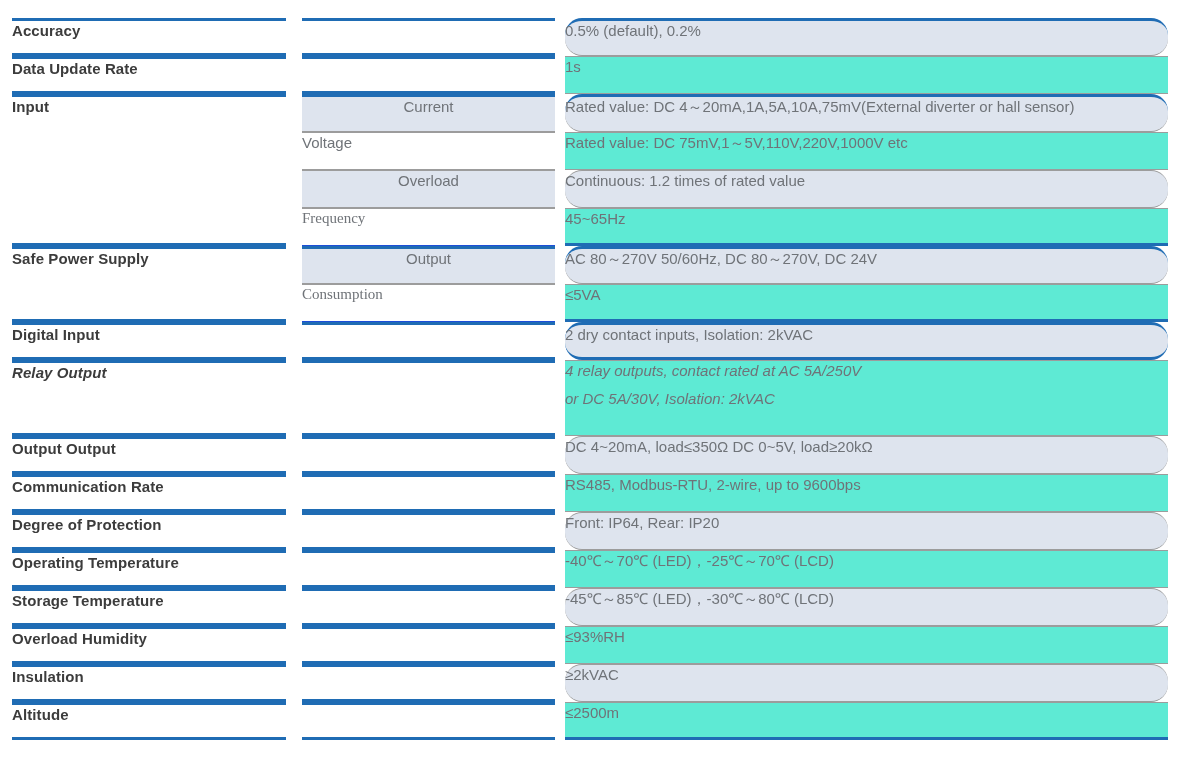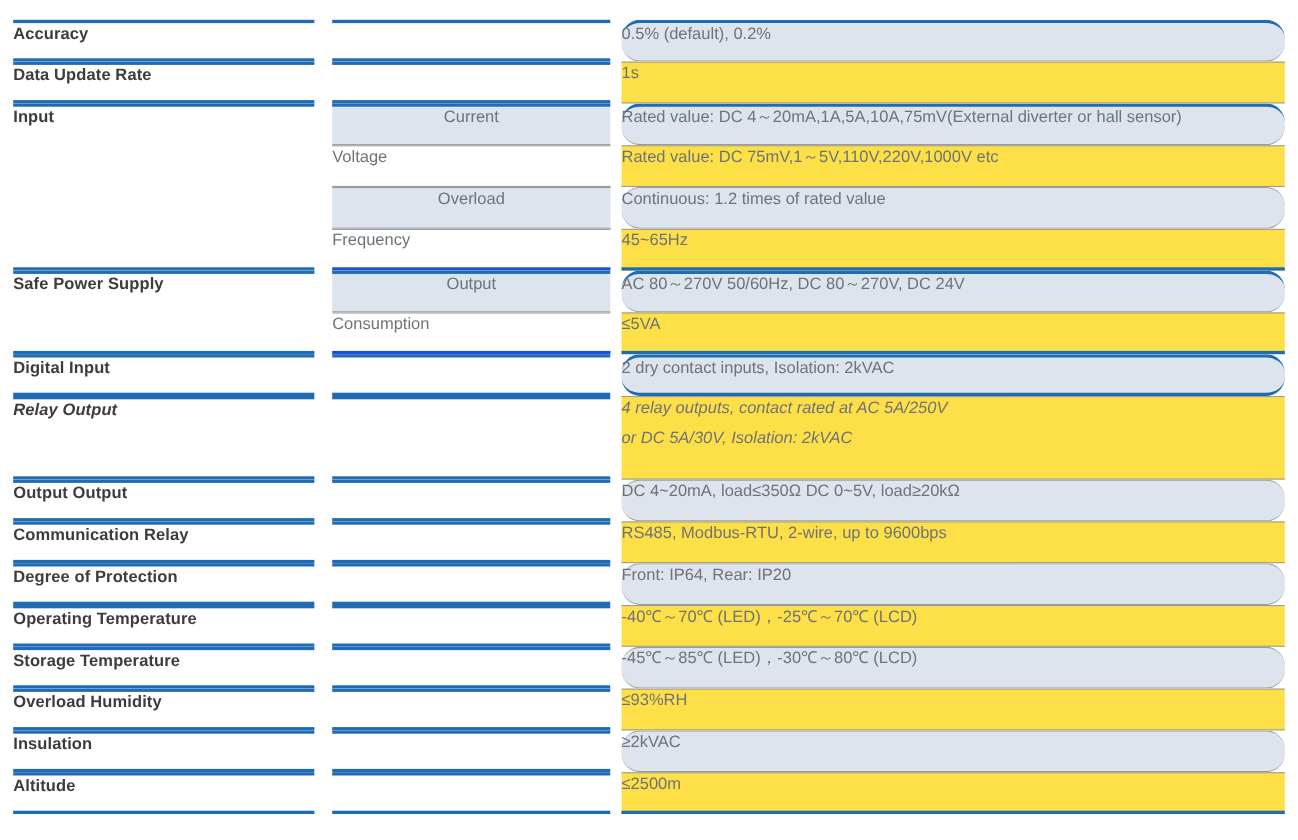--- a/index.html
+++ b/index.html
@@ -66,31 +66,31 @@
   .sub {
     color: #6f7378;
     font-size: 14.5px;
     padding: 11px 0 0 30px;
     box-sizing: border-box;
     background: #ffffff;
     border-top: 1px solid #9c9c9c;
     border-bottom: 1px solid #9c9c9c;
   }
   .sub.gtop    { border-top: 3px solid #1f6cb4; }
-  .sub.gbot    { border-bottom: 3px solid #1d4ed8; }
+  .sub.gbot    { border-bottom: 1px solid #1d4ed8; font-family: Liberation Serif, serif; }
   .sub.shaded  { background: #dee4ee; text-align: center; }
   .sub.blank   { border-top: 3px solid #1f6cb4; border-bottom: 3px solid #1f6cb4; background:#ffffff; }
 
   
   .val {
     color: #6f7378;
     font-size: 14.5px;
     padding: 11px 10px 0 14px;
     box-sizing: border-box;
-    background: #fde047;
+    background: #5eead4;
     border-top: 1px solid #9c9c9c;
     border-bottom: 1px solid #9c9c9c;
   }
   .val.gtop   { border-top: 3px solid #1f6cb4; }
   .val.gbot   { border-bottom: 3px solid #1f6cb4; }
   .val.shaded { background: #dee4ee; border-radius: 17px; }
   .val .line2 { display: block; margin-top: 8px; }
 
   
   tr.r-std  > td { height: 38px; }
@@ -184,21 +184,21 @@
 
       <tr class="r-std">
         <td class="lbl">Output Output</td>
         <td class="gap-cell"></td>
         <td class="sub blank"></td>
         <td class="gap-cell"></td>
         <td class="val shaded">DC 4~20mA, load≤350Ω   DC 0~5V, load≥20kΩ</td>
       </tr>
 
       <tr class="r-std">
-        <td class="lbl">Communication Relay</td>
+        <td class="lbl">Communication Rate</td>
         <td class="gap-cell"></td>
         <td class="sub blank"></td>
         <td class="gap-cell"></td>
         <td class="val">RS485, Modbus-RTU, 2-wire, up to 9600bps</td>
       </tr>
 
       <tr class="r-std">
         <td class="lbl">Degree of Protection</td>
         <td class="gap-cell"></td>
         <td class="sub blank"></td>

